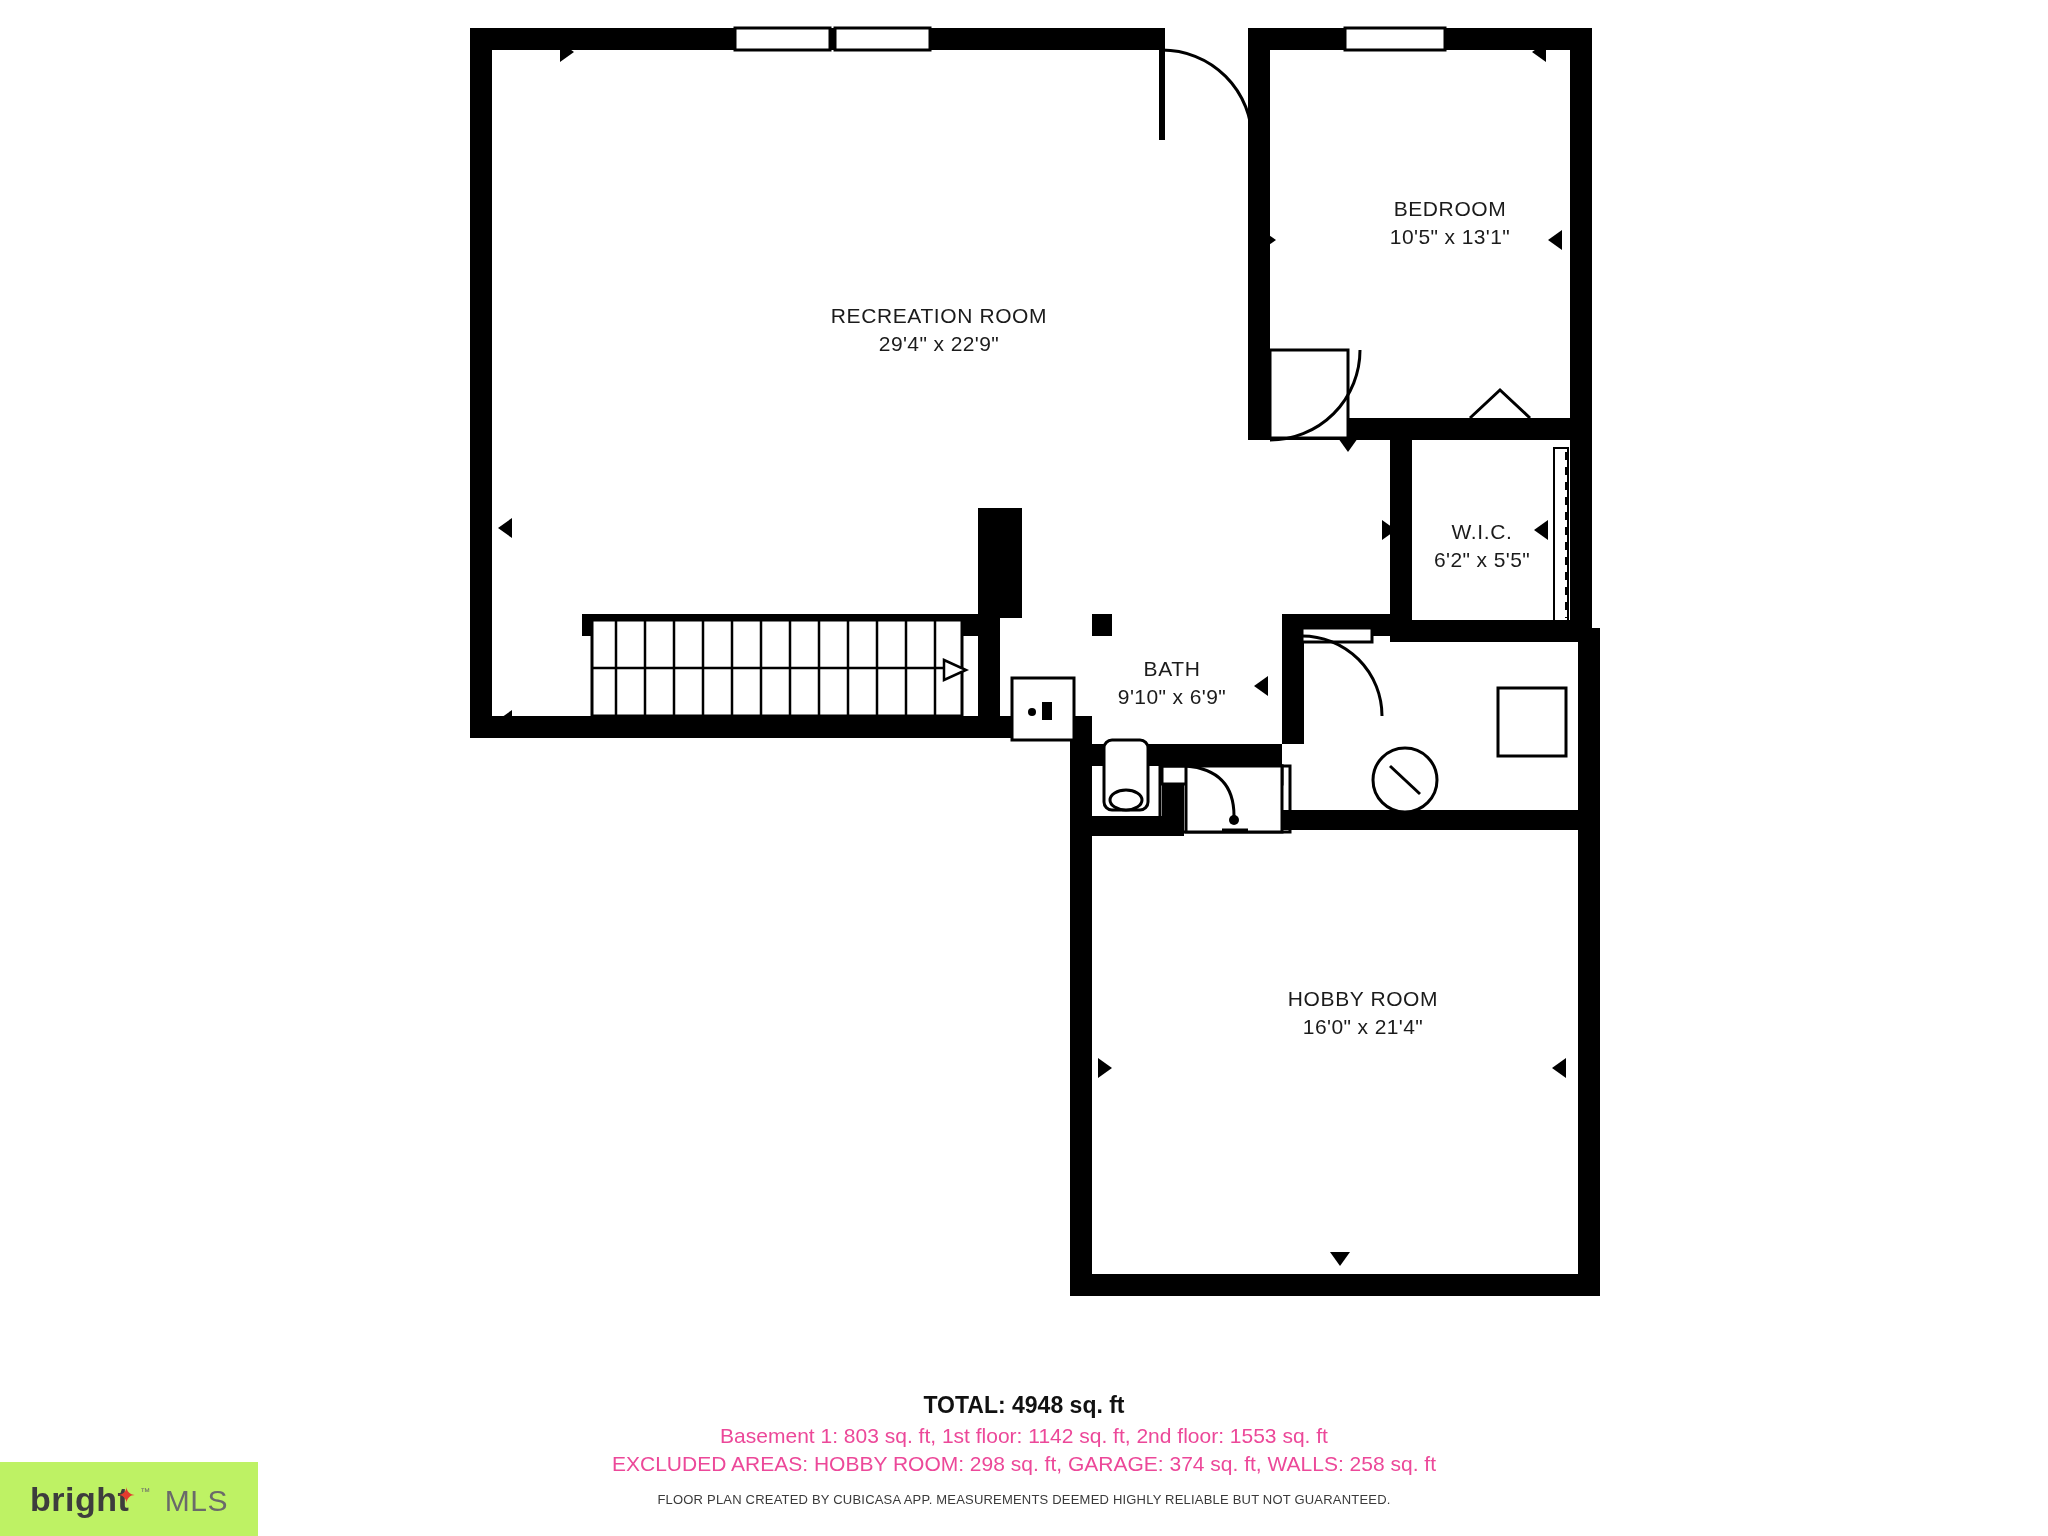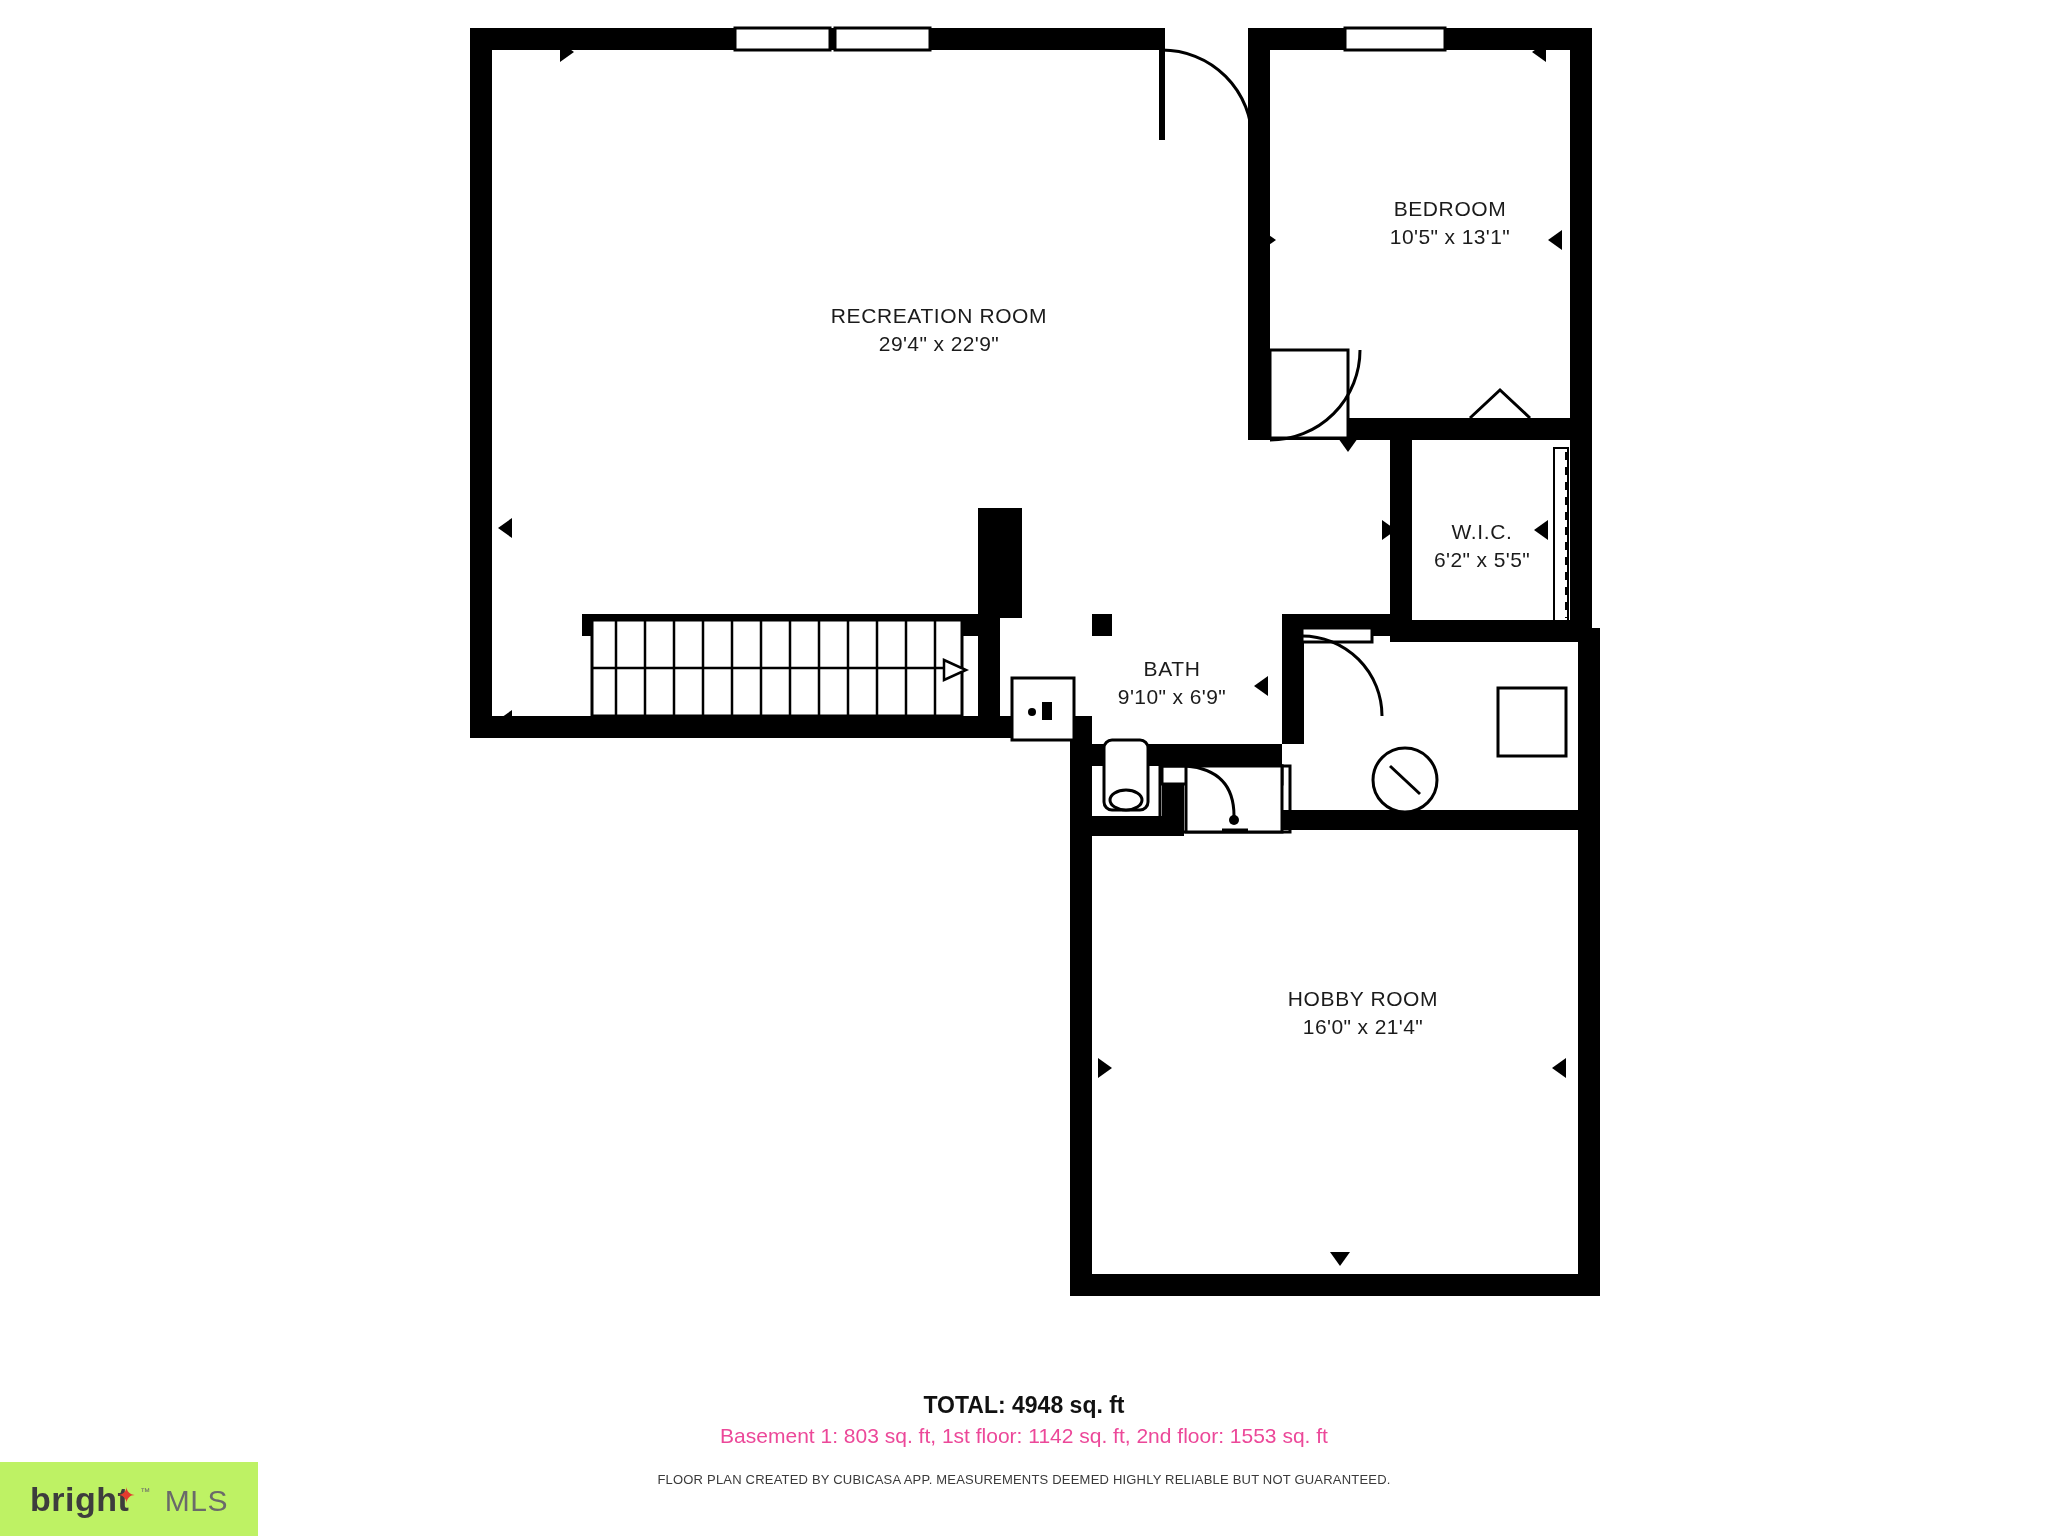--- a/index.html
+++ b/index.html
@@ -54,21 +54,21 @@
   }
   .summary .line {
     font-size: 21px;
     color: #ec4899;
     margin-bottom: 4px;
   }
   .summary .disclaimer {
     font-size: 13px;
     color: #3a3a3a;
     letter-spacing: 0.2px;
-    margin-top: 24px;
+    margin-top: 16px;
   }
   .brand {
     position: absolute;
     left: 0;
     bottom: 0;
     width: 258px;
     height: 74px;
     background: #bef264;
     display: flex;
     align-items: center;
@@ -242,20 +242,21 @@
 </div>
 
 <div class="room-label" style="left:1363px; top:985px;">
   <div class="room-name">HOBBY ROOM</div>
   <div class="room-dims">16'0" x 21'4"</div>
 </div>
 
 <div class="summary">
   <div class="total">TOTAL: 4948 sq. ft</div>
   <div class="line">Basement 1: 803 sq. ft, 1st floor: 1142 sq. ft, 2nd floor: 1553 sq. ft</div>
+  <div class="line">EXCLUDED AREAS: HOBBY ROOM: 298 sq. ft, GARAGE: 374 sq. ft, WALLS: 258 sq. ft</div>
   <div class="disclaimer">FLOOR PLAN CREATED BY CUBICASA APP. MEASUREMENTS DEEMED HIGHLY RELIABLE BUT NOT GUARANTEED.</div>
 </div>
 
 <div class="brand">
   <div class="brand-text">
     <span class="brand-bright">bright</span><span class="brand-star">✦</span><span class="brand-tm">™</span><span class="brand-mls">MLS</span>
   </div>
 </div>
 
 </body></html>

